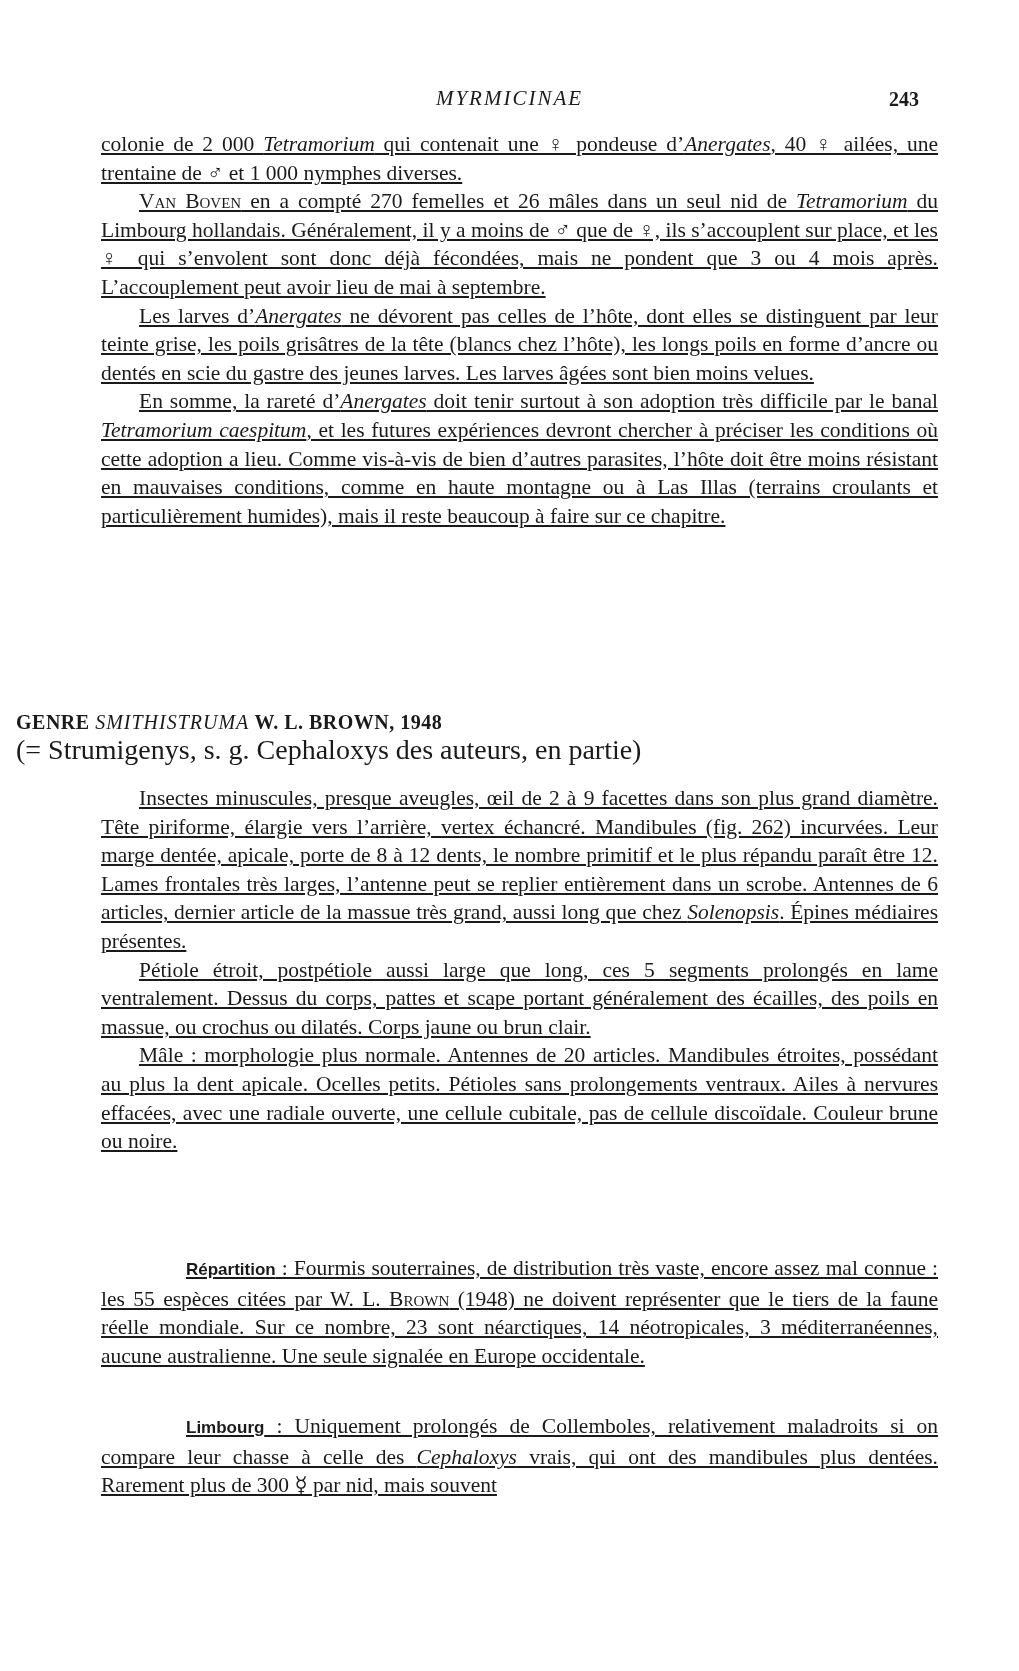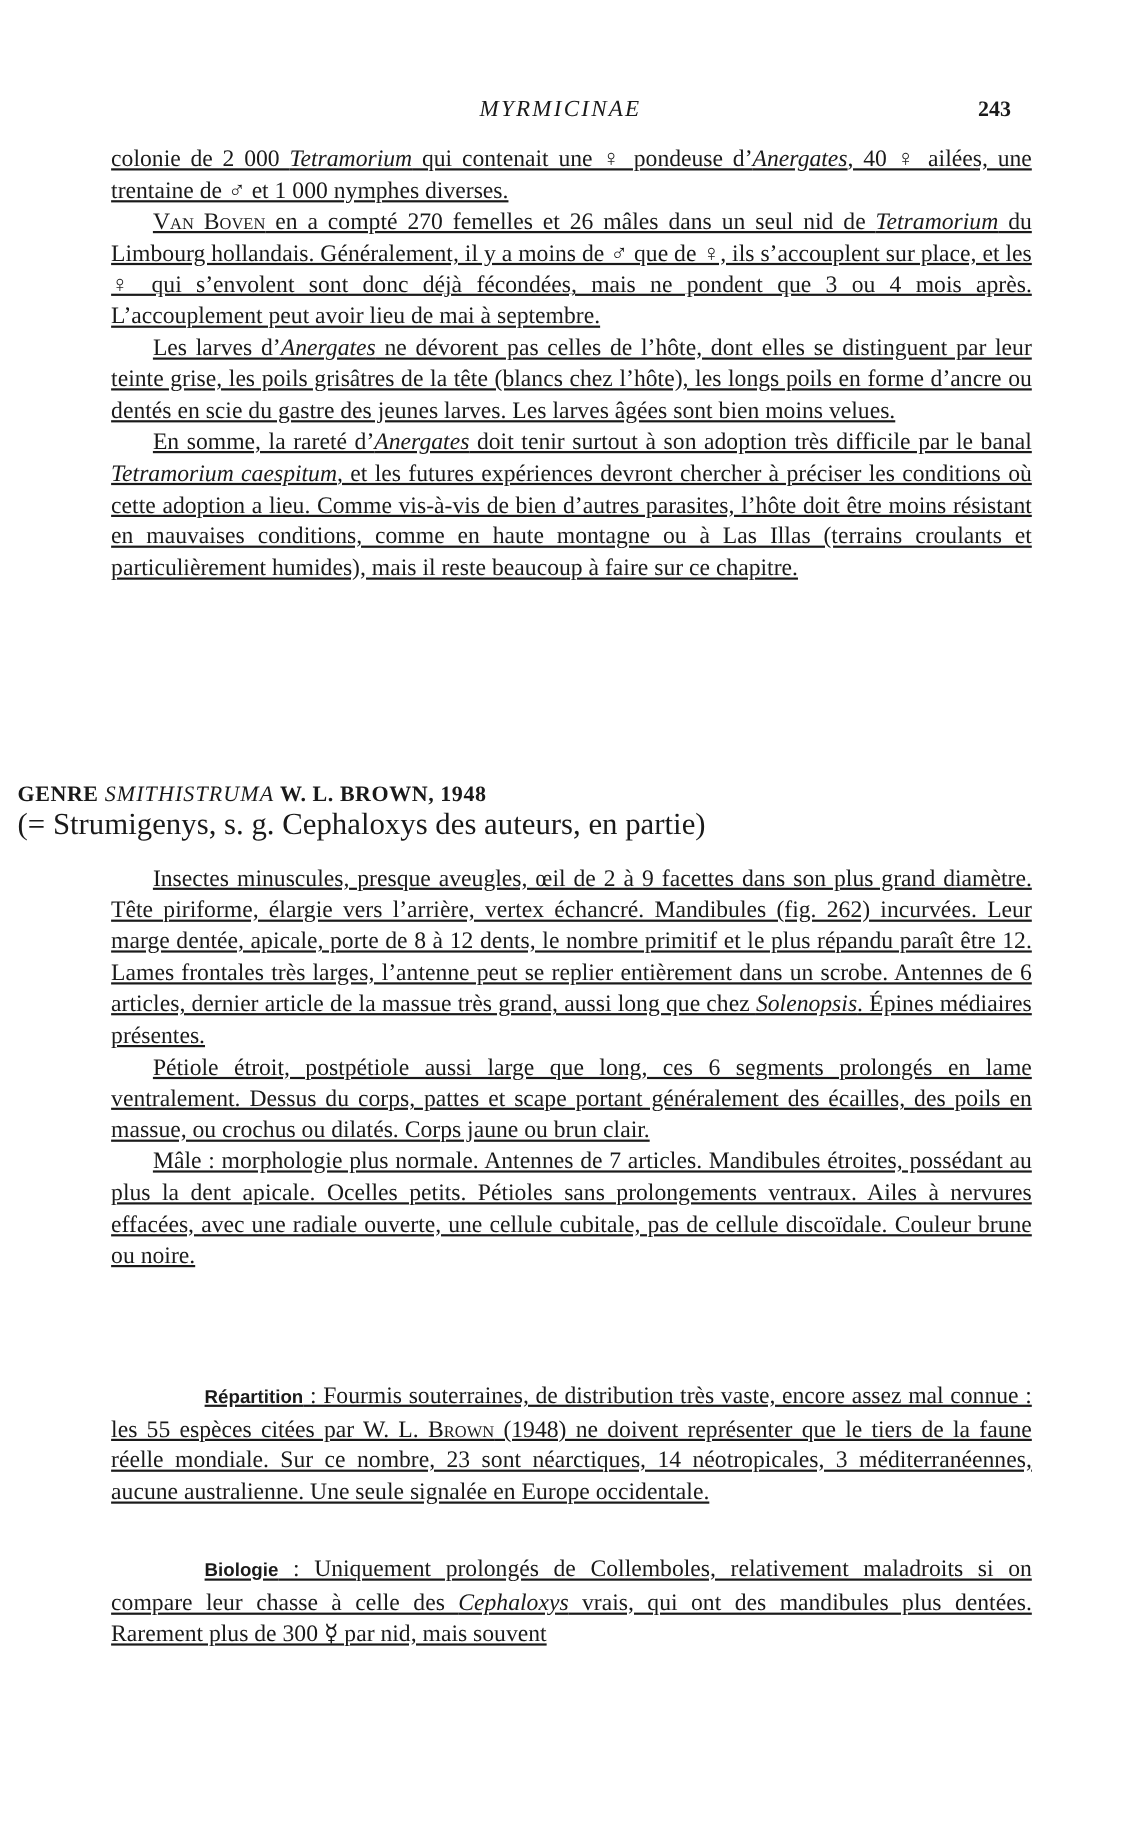--- a/index.html
+++ b/index.html
@@ -57,25 +57,25 @@
     <p class="p indent"><span>En somme, la rareté d’</span><span class="it">Anergates</span><span> doit tenir surtout à son adoption très difficile par le banal </span><span class="it">Tetramorium caespitum</span><span>, et les futures expériences devront chercher à préciser les conditions où cette adoption a lieu. Comme vis-à-vis de bien d’autres parasites, l’hôte doit être moins résistant en mauvaises conditions, comme en haute montagne ou à Las Illas (terrains croulants et particulièrement humides), mais il reste beaucoup à faire sur ce chapitre.</span></p>
   </div>
 
   <div class="genus-heading">
     <div class="genus-title"><span>GENRE </span><span class="it">SMITHISTRUMA</span><span> W. L. BROWN, </span><span>1948</span></div>
     <div class="genus-syn">(= Strumigenys, s. g. Cephaloxys des auteurs, en partie)</div>
   </div>
 
   <div class="body-text" style="top:784px;">
     <p class="p indent"><span>Insectes minuscules, presque aveugles, œil de 2 à 9 facettes dans son plus grand diamètre. Tête piriforme, élargie vers l’arrière, vertex échancré. Mandibules (fig. 262) incurvées. Leur marge dentée, apicale, porte de 8 à 12 dents, le nombre primitif et le plus répandu paraît être 12. Lames frontales très larges, l’antenne peut se replier entièrement dans un scrobe. Antennes de 6 articles, dernier article de la massue très grand, aussi long que chez </span><span class="it">Solenopsis</span><span>. Épines médiaires présentes.</span></p>
-    <p class="p indent"><span>Pétiole étroit, postpétiole aussi large que long, ces 6 segments prolongés en lame ventralement. Dessus du corps, pattes et scape portant généralement des écailles, des poils en massue, ou crochus ou dilatés. Corps jaune ou brun clair.</span></p>
-    <p class="p indent"><span>Mâle : morphologie plus normale. Antennes de 7 articles. Mandibules étroites, possédant au plus la dent apicale. Ocelles petits. Pétioles sans prolongements ventraux. Ailes à nervures effacées, avec une radiale ouverte, une cellule cubitale, pas de cellule discoïdale. Couleur brune ou noire.</span></p>
+    <p class="p indent"><span>Pétiole étroit, postpétiole aussi large que long, ces 5 segments prolongés en lame ventralement. Dessus du corps, pattes et scape portant généralement des écailles, des poils en massue, ou crochus ou dilatés. Corps jaune ou brun clair.</span></p>
+    <p class="p indent"><span>Mâle : morphologie plus normale. Antennes de 20 articles. Mandibules étroites, possédant au plus la dent apicale. Ocelles petits. Pétioles sans prolongements ventraux. Ailes à nervures effacées, avec une radiale ouverte, une cellule cubitale, pas de cellule discoïdale. Couleur brune ou noire.</span></p>
   </div>
 
   <div class="body-text" style="top:1254px;">
     <p class="p indent"><span class="run-in">Répartition</span><span> : Fourmis souterraines, de distribution très vaste, encore assez mal connue : les 55 espèces citées par W. L. </span><span class="sc">Brown</span><span> (1948) ne doivent représenter que le tiers de la faune réelle mondiale. Sur ce nombre, 23 sont néarctiques, 14 néotropicales, 3 méditerranéennes, aucune australienne. Une seule signalée en Europe occidentale.</span></p>
   </div>
 
   <div class="body-text" style="top:1412px;">
-    <p class="p indent"><span class="run-in">Biologie</span><span> : Uniquement prolongés de Collemboles, relativement maladroits si on compare leur chasse à celle des </span><span class="it">Cephaloxys</span><span> vrais, qui ont des mandibules plus dentées. Rarement plus de 300 ☿ par nid, mais souvent</span></p>
+    <p class="p indent"><span class="run-in">Limbourg</span><span> : Uniquement prolongés de Collemboles, relativement maladroits si on compare leur chasse à celle des </span><span class="it">Cephaloxys</span><span> vrais, qui ont des mandibules plus dentées. Rarement plus de 300 ☿ par nid, mais souvent</span></p>
   </div>
 
 </div>
 
 </body></html>

